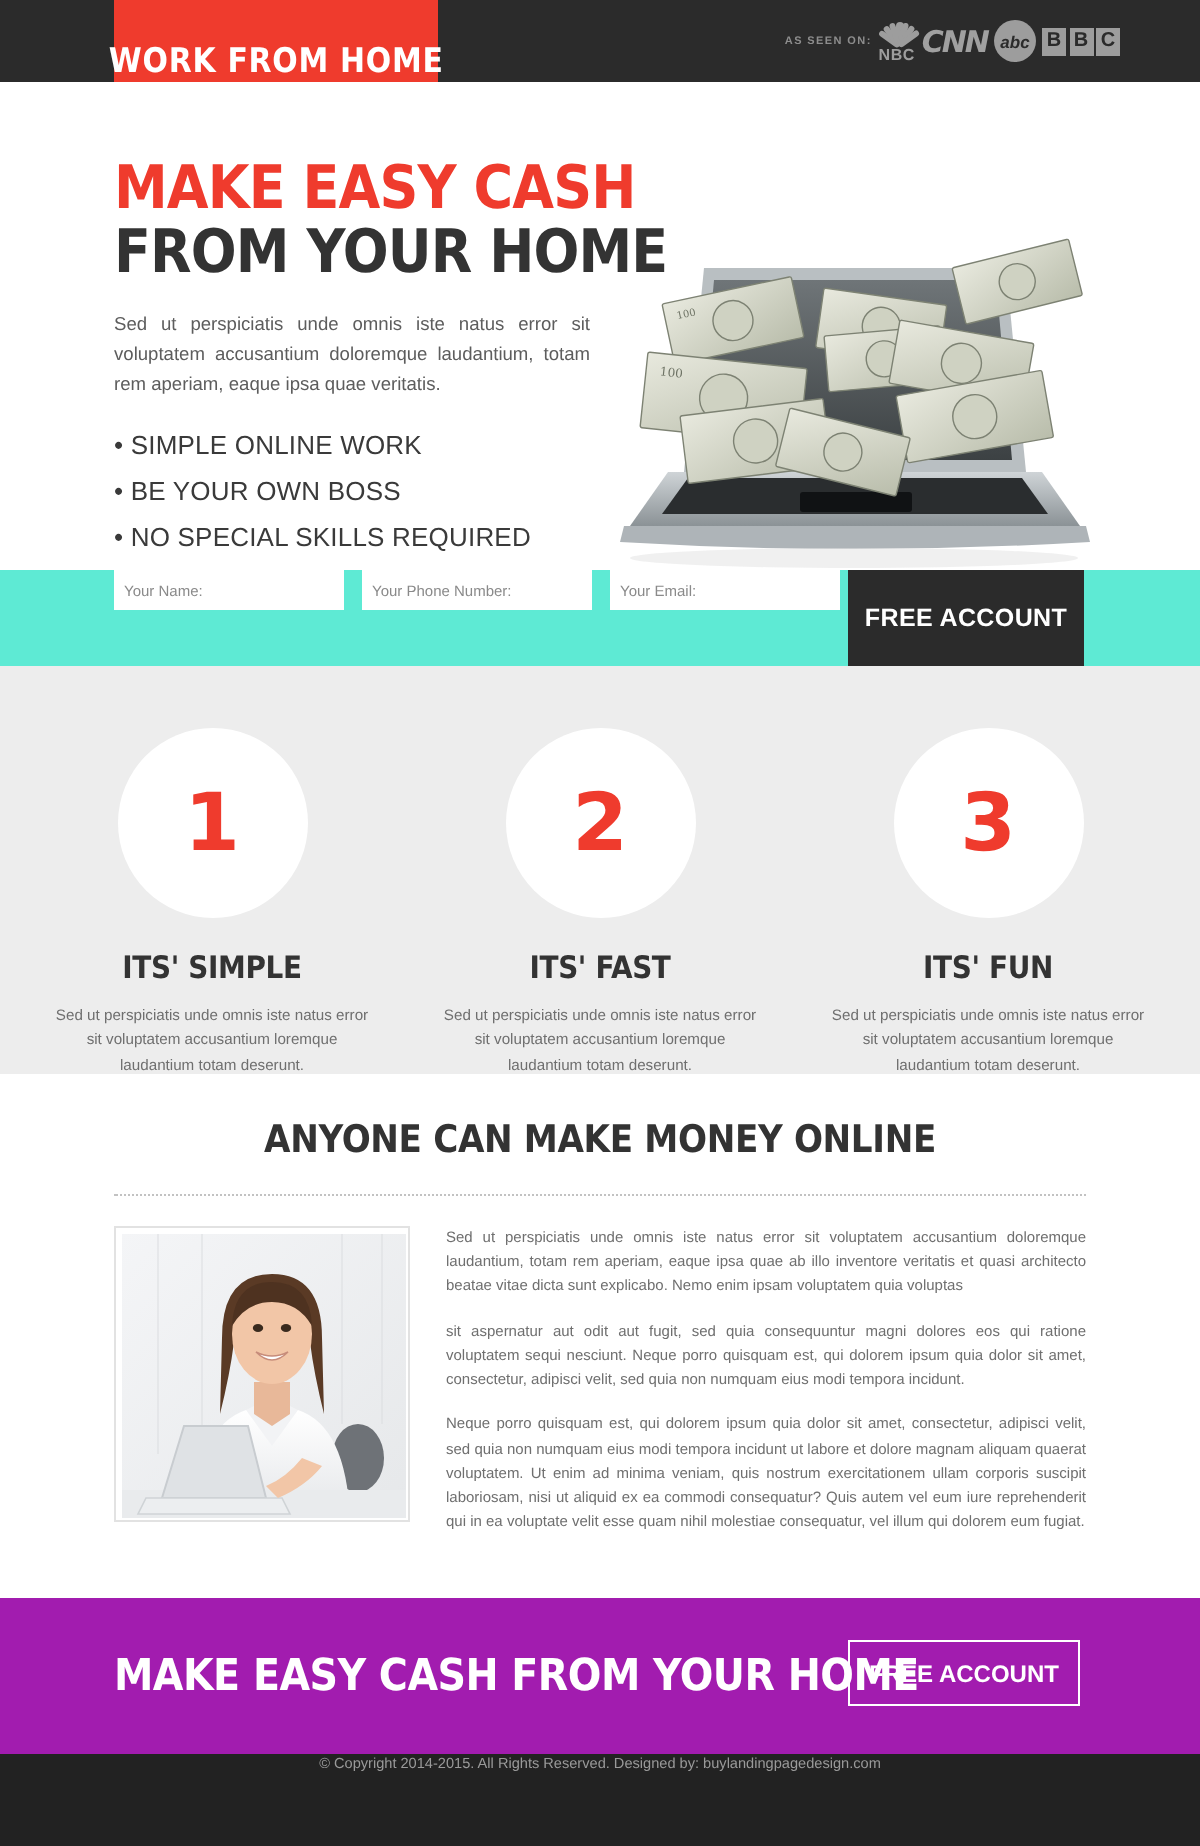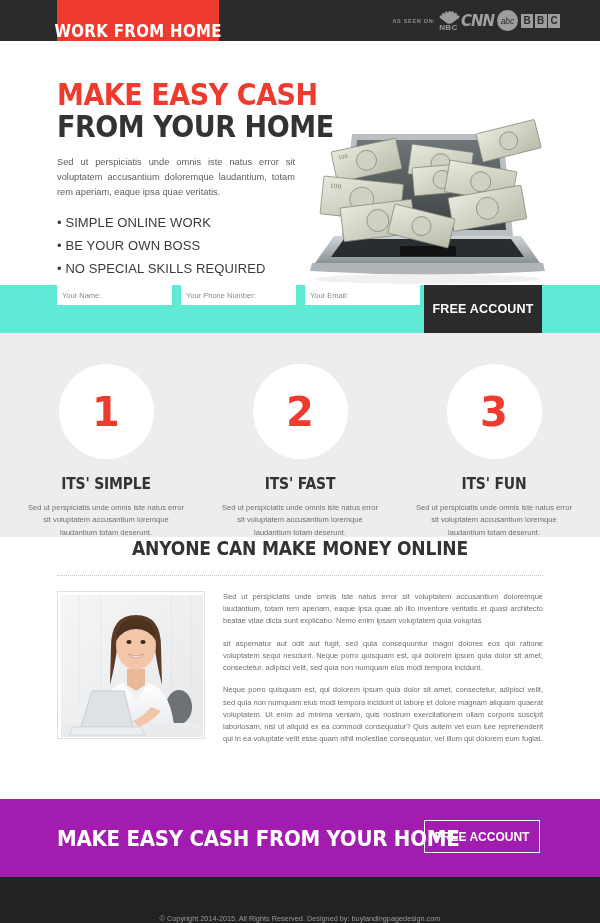--- a/index.html
+++ b/index.html
@@ -50,21 +50,21 @@
     position: absolute; bottom: 0; left: 50%;
     width: 3.2px; height: 12px; border-radius: 2px;
     background: #9d9d9d; transform-origin: bottom center;
   }
   .nbc-txt { font-size: 8px; font-weight: bold; color:#9d9d9d; letter-spacing:0.3px; margin-top:1px;}
   .cnn-txt { font-size: 15px; font-weight: bold; font-style: italic; color:#a0a0a0; letter-spacing:-1px; font-family:"DejaVu Sans", sans-serif;}
   .abc-badge {
     width: 21px; height: 21px; border-radius: 50%;
     background: #9d9d9d; color: #2b2b2b;
     display:flex; align-items:center; justify-content:center;
-    font-size: 8.5px; font-weight: normal; font-style: italic;
+    font-size: 8.5px; font-weight: bold; font-style: italic;
   }
   .bbc { display: flex; gap: 1.5px; }
   .bbc span {
     background: #9d9d9d; color: #2b2b2b;
     width: 12px; height: 14px; font-size: 10px; font-weight: bold;
     display:flex; align-items:center; justify-content:center;
   }
 
   
   .hero { position: relative; height: 221px; background: #fff; margin-top: 23px; }
@@ -130,21 +130,21 @@
   .feature-title {
     margin-top: 16px; color: #333333; font-size: 15.5px; font-weight: bold;
     font-family: "DejaVu Sans", sans-serif; transform: scaleX(0.9);
     letter-spacing: -0.2px;
   }
   .feature-desc {
     margin-top: 9px; color: #6f6f6f; font-size: 7.6px; line-height: 1.62;
   }
 
   
-  .content { background: #ffffff; }
+  .content { background: #ffffff; padding-top: 22px; }
   .section-title {
     text-align: center; color: #333333; font-size: 19px; font-weight: bold;
     font-family: "DejaVu Sans", sans-serif; transform: scaleX(0.9);
     letter-spacing: -0.2px;
   }
   .section-intro {
     width: 466px; margin: 14px auto 0; text-align: center;
     color: #6f6f6f; font-size: 8.7px; line-height: 1.72;
   }
   .divider {
@@ -176,21 +176,21 @@
   .cta-btn {
     position: absolute; left: 424px; top: 21px; width: 116px; height: 33px;
     background: transparent; border: 1.5px solid #ffffff; color: #ffffff;
     font-size: 12px; font-weight: bold; cursor: pointer;
     font-family: "Liberation Sans", sans-serif;
   }
 
   
   .footer {
     position: absolute; left: 0; bottom: 0; width: 600px; height: 46px;
-    background: #222222; display: flex; align-items: flex-end; justify-content: center;
+    background: #222222; display: flex; align-items: flex-start; justify-content: center;
   }
   .footer-text { color: #9a9a9a; font-size: 7.3px; }
 </style>
 </head>
 <body>
 
 <div class="page">
 
   <div class="header">
     <div class="logo-box">

